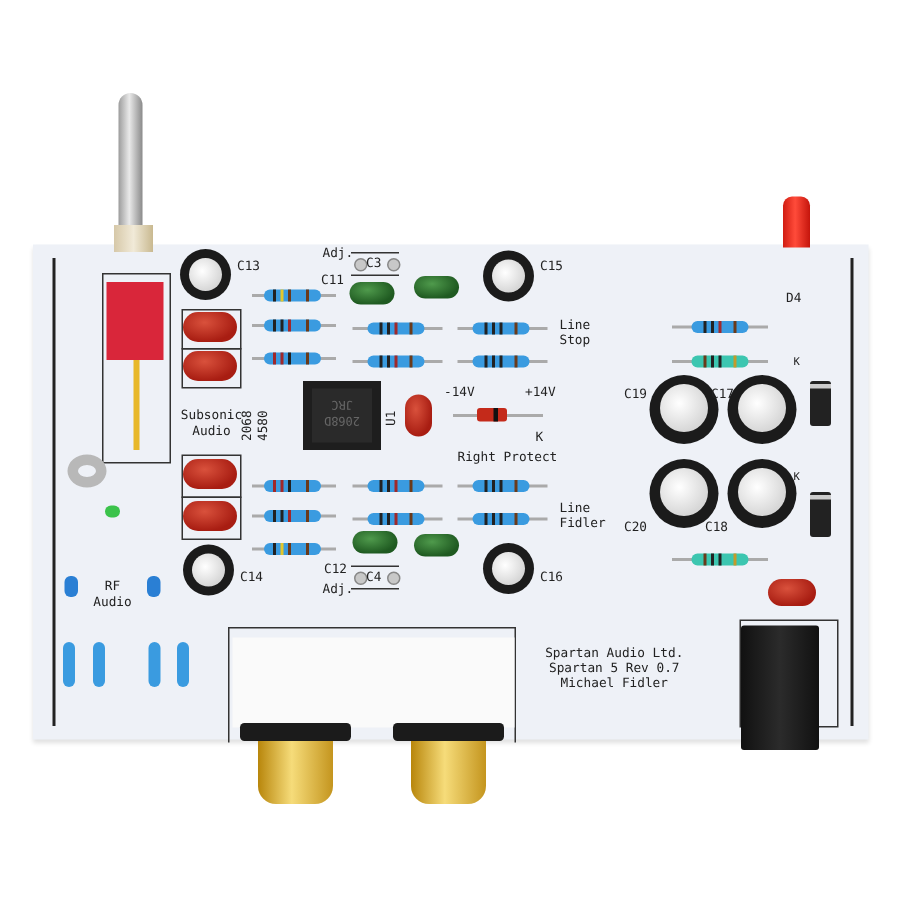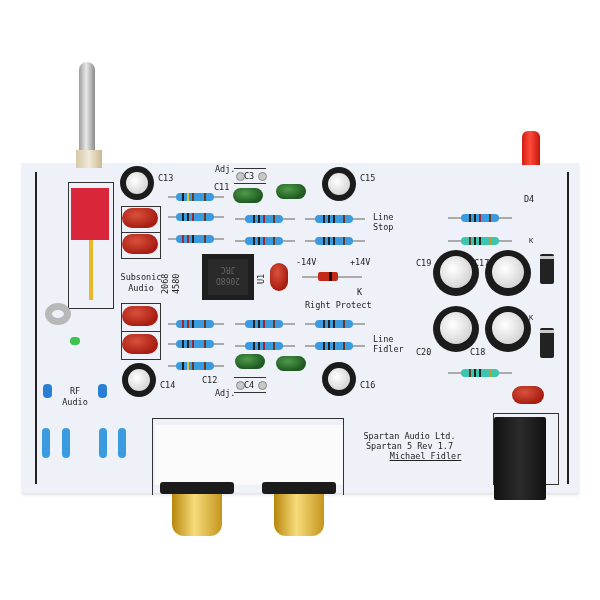--- a/index.html
+++ b/index.html
@@ -194,21 +194,21 @@
     <div class="b" style="left:8px;background:#222"></div>
     <div class="b" style="left:13px;background:#222"></div>
     <div class="b" style="left:18px;background:#222"></div>
     <div class="b" style="left:28px;background:#6a3a1a"></div>
   </div>
 <div class="silk" style="left:373px;top:334px;">Line</div>
 <div class="silk" style="left:373px;top:344px;">Fidler</div>
 
 <div class="greencap" style="left:235px;top:354px;"></div>
 <div class="greencap" style="left:276px;top:356px;"></div>
-<div class="silk" style="left:202px;top:375px;">C12</div>
+<div class="silk" style="left:216px;top:375px;">C12</div>
 <div class="box" style="left:234px;top:377px;width:32px;height:14px;border-width:1px 0 1px 0;"></div>
 <div class="pad" style="left:236px;top:381px;"></div>
 <div class="pad" style="left:258px;top:381px;"></div>
 <div class="silk" style="left:244px;top:380px;">C4</div>
 <div class="silk" style="left:215px;top:388px;">Adj.</div>
 
 <div class="ecap" style="left:322px;top:362px;width:34px;height:34px;">
     <div class="top" style="left:6px;top:6px;width:22px;height:22px;"></div>
   </div>
 <div class="silk" style="left:360px;top:380px;">C16</div>
@@ -224,22 +224,22 @@
 <div class="res v" style="left:118px;top:428px;height:30px;"></div>
 
 <div class="box" style="left:152px;top:418px;width:190px;height:76px;border-bottom:none;"></div>
 <div class="abs" style="left:155px;top:425px;width:188px;height:60px;background:#fafafa;"></div>
 <div class="abs" style="left:160px;top:482px;width:74px;height:12px;background:#1b1b1b;border-radius:3px;"></div>
 <div class="abs" style="left:172px;top:494px;width:50px;height:42px;border-radius:0 0 12px 12px;background:linear-gradient(90deg,#b8860b,#f6dc7a 45%,#c4951e);"></div>
 <div class="abs" style="left:262px;top:482px;width:74px;height:12px;background:#1b1b1b;border-radius:3px;"></div>
 <div class="abs" style="left:274px;top:494px;width:50px;height:42px;border-radius:0 0 12px 12px;background:linear-gradient(90deg,#b8860b,#f6dc7a 45%,#c4951e);"></div>
 
 <div class="silk c" style="left:352px;top:431px;width:115px;">Spartan Audio Ltd.</div>
-<div class="silk c" style="left:352px;top:441px;width:115px;">Spartan 5 Rev 1.7</div>
-<div class="silk c" style="left:368px;top:451px;width:115px;text-decoration:underline;">Michael Fidler</div>
+<div class="silk c" style="left:352px;top:441px;width:115px;">Spartan 5 Rev 0.7</div>
+<div class="silk c" style="left:352px;top:451px;width:115px;">Michael Fidler</div>
 
 <div class="abs" style="left:522px;top:131px;width:18px;height:34px;border-radius:6px 6px 0 0;background:linear-gradient(90deg,#d11d12,#ff4b3a 45%,#c5150c);"></div>
 <div class="silk" style="left:524px;top:194px;">D4</div>
 
 <div class="lead" style="left:448px;top:217px;width:64px;"></div>
 <div class="res" style="left:461px;top:214px;width:38px;">
     <div class="b" style="left:8px;background:#222"></div>
     <div class="b" style="left:13px;background:#222"></div>
     <div class="b" style="left:18px;background:#a0282a"></div>
     <div class="b" style="left:28px;background:#6a3a1a"></div>

